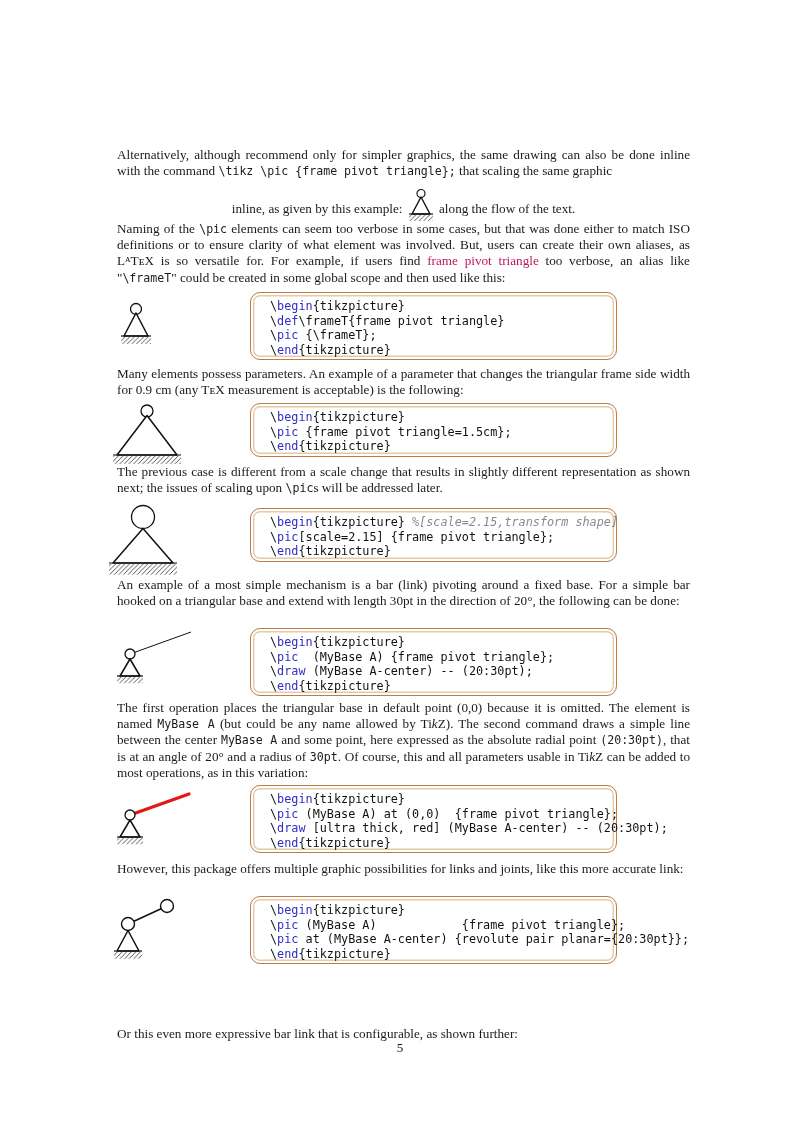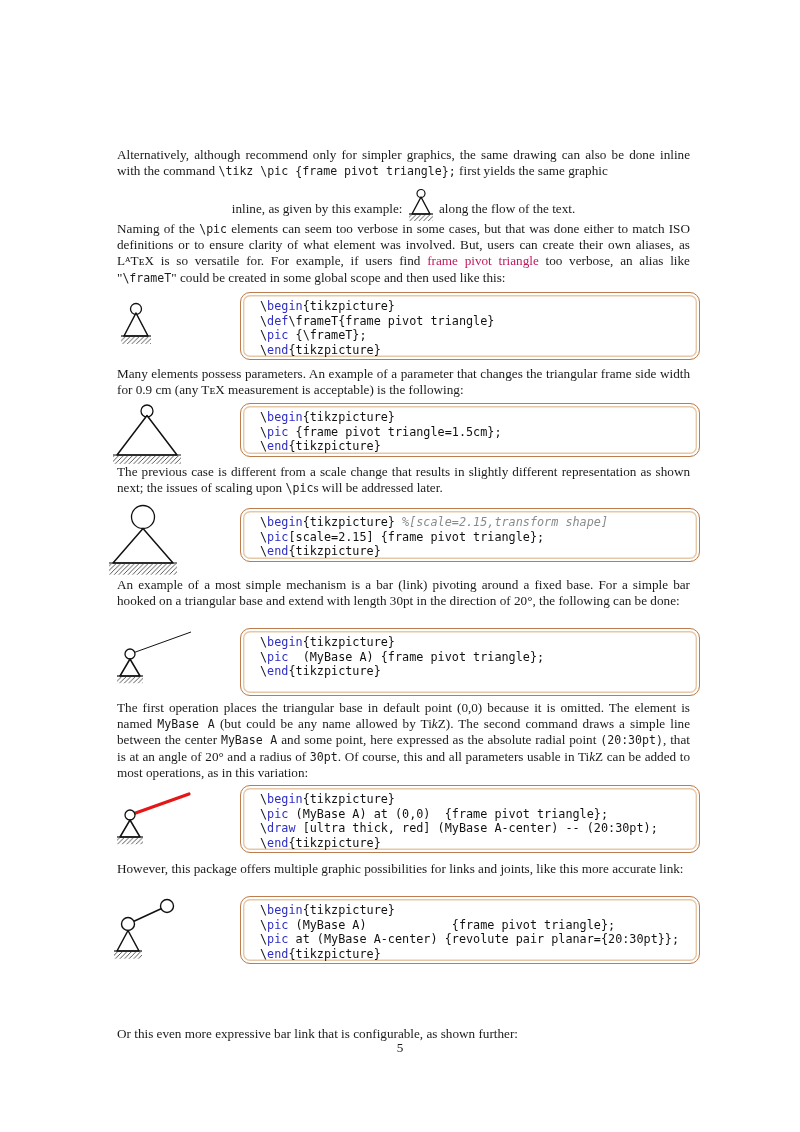--- a/index.html
+++ b/index.html
@@ -8,21 +8,21 @@
     font-family:"Liberation Serif", serif; color:#1a1a1a; overflow:hidden;
   }
   .para {
     position:absolute; left:117px; width:573px;
     font-size:13.2px; line-height:16.2px; text-align:justify;
   }
   .para .s-c { font-family:"DejaVu Sans Mono", monospace; font-size:11.6px; }
   .s-i { font-style:italic; }
   .s-o { color:#be185d; }
   .codebox {
-    position:absolute; left:240px; width:460px; box-sizing:border-box;
+    position:absolute; left:250px; width:367px; box-sizing:border-box;
     border:1.6px solid #bc7c4c; border-radius:10px; background:#fff;
     box-shadow: inset 0 0 0 2px #ffffff, inset 0 0 0 3.4px #e6c8a6;
     padding:6px 6px 5px 19px;
     font-family:"DejaVu Sans Mono", monospace; font-size:11.8px; color:#111;
   }
   .code-line { white-space:pre; line-height:14.6px; }
   .s-kw { color:#2e2ec4; }
   .s-cm { color:#8a8a8a; font-style:italic; }
   .fig { position:absolute; }
   .inline-fig { display:inline-block; vertical-align:-9px; }
@@ -40,21 +40,21 @@
 
   <svg width="0" height="0" style="position:absolute" aria-hidden="true">
     <defs>
       <pattern id="hatch" width="4.6" height="4.6" patternUnits="userSpaceOnUse">
         <path d="M-1,5.6 L5.6,-1" stroke="#3a3a3a" stroke-width="0.85"></path>
         <path d="M-1,10.2 L10.2,-1" stroke="#3a3a3a" stroke-width="0.85"></path>
       </pattern>
     </defs>
   </svg>
 
-  <div class="para" style="top:147px"><span class="s-n">Alternatively, although recommend only for simpler graphics, the same drawing can also be done inline with the command </span><span class="s-c">\tikz \pic {frame pivot triangle};</span><span class="s-n"> first yields the same graphic</span></div>
+  <div class="para" style="top:147px"><span class="s-n">Alternatively, although recommend only for simpler graphics, the same drawing can also be done inline with the command </span><span class="s-c">\tikz \pic {frame pivot triangle};</span><span class="s-n"> that scaling the same graphic</span></div>
   <div class="para" style="top:188px; text-align:center;">
     <span><span class="s-n">inline, as given by this example: </span></span><svg class="inline-fig" width="30" height="34" viewBox="0 0 30 34">
         <circle class="shape" cx="15" cy="5.5" r="4" stroke-width="1.2"></circle>
         <path class="shape" d="M15 9 L6 26 L24 26 Z" stroke-width="1.4" stroke-linejoin="round"></path>
         <line class="ln" x1="3" y1="26" x2="27" y2="26" stroke-width="1.2"></line>
         <rect x="3" y="26.8" width="24" height="6.2" fill="url(#hatch)"></rect>
       </svg><span><span class="s-n"> along the flow of the text.</span></span>
   </div>
 
   <div class="para" style="top:221px"><span class="s-n">Naming of the </span><span class="s-c">\pic</span><span class="s-n"> elements can seem too verbose in some cases, but that was done either to match ISO definitions or to ensure clarity of what element was involved. But, users can create their own aliases, as LᴬTᴇX is so versatile for. For example, if users find </span><span class="s-o">frame pivot triangle</span><span class="s-n"> too verbose, an alias like "</span><span class="s-c">\frameT</span><span class="s-n">" could be created in some global scope and then used like this:</span></div>
@@ -105,20 +105,21 @@
   <svg class="fig" style="left:113px; top:630px" width="84" height="60" viewBox="0 0 84 60">
     <line class="ln" x1="17" y1="24" x2="78" y2="2" stroke-width="1"></line>
     <circle class="shape" cx="17" cy="24" r="5" stroke-width="1.3"></circle>
     <path class="shape" d="M17 29 L7 46 L27 46 Z" stroke-width="1.5" stroke-linejoin="round"></path>
     <line class="ln" x1="4" y1="46" x2="30" y2="46" stroke-width="1.2"></line>
     <rect x="4" y="46.7" width="26" height="6.5" fill="url(#hatch)"></rect>
   </svg>
   <div class="codebox" style="top:628px; height:68px">
     <div class="code-line"><span class="s-p">\</span><span class="s-kw">begin</span><span class="s-p">{tikzpicture}</span></div>
     <div class="code-line"><span class="s-p">\</span><span class="s-kw">pic</span><span class="s-p">  (MyBase A) {frame pivot triangle};</span></div>
+    <div class="code-line"><span class="s-p">\</span><span class="s-kw">draw</span><span class="s-p"> (MyBase A-center) -- (20:30pt);</span></div>
     <div class="code-line"><span class="s-p">\</span><span class="s-kw">end</span><span class="s-p">{tikzpicture}</span></div>
   </div>
 
   <div class="para" style="top:700px"><span class="s-n">The first operation places the triangular base in default point (0,0) because it is omitted. The element is named </span><span class="s-c">MyBase A</span><span class="s-n"> (but could be any name allowed by Ti</span><span class="s-i">k</span><span class="s-n">Z). The second command draws a simple line between the center </span><span class="s-c">MyBase A</span><span class="s-n"> and some point, here expressed as the absolute radial point </span><span class="s-c">(20:30pt)</span><span class="s-n">, that is at an angle of 20° and a radius of </span><span class="s-c">30pt</span><span class="s-n">. Of course, this and all parameters usable in Ti</span><span class="s-i">k</span><span class="s-n">Z can be added to most operations, as in this variation:</span></div>
 
   <svg class="fig" style="left:113px; top:789px" width="84" height="62" viewBox="0 0 84 62">
     <line x1="17" y1="26" x2="76" y2="5" stroke-width="3.2" fill="none" stroke-linecap="round" stroke="#e41616"></line>
     <circle class="shape" cx="17" cy="26" r="5" stroke-width="1.3"></circle>
     <path class="shape" d="M17 31 L7 48 L27 48 Z" stroke-width="1.5" stroke-linejoin="round"></path>
     <line class="ln" x1="4" y1="48" x2="30" y2="48" stroke-width="1.2"></line>

